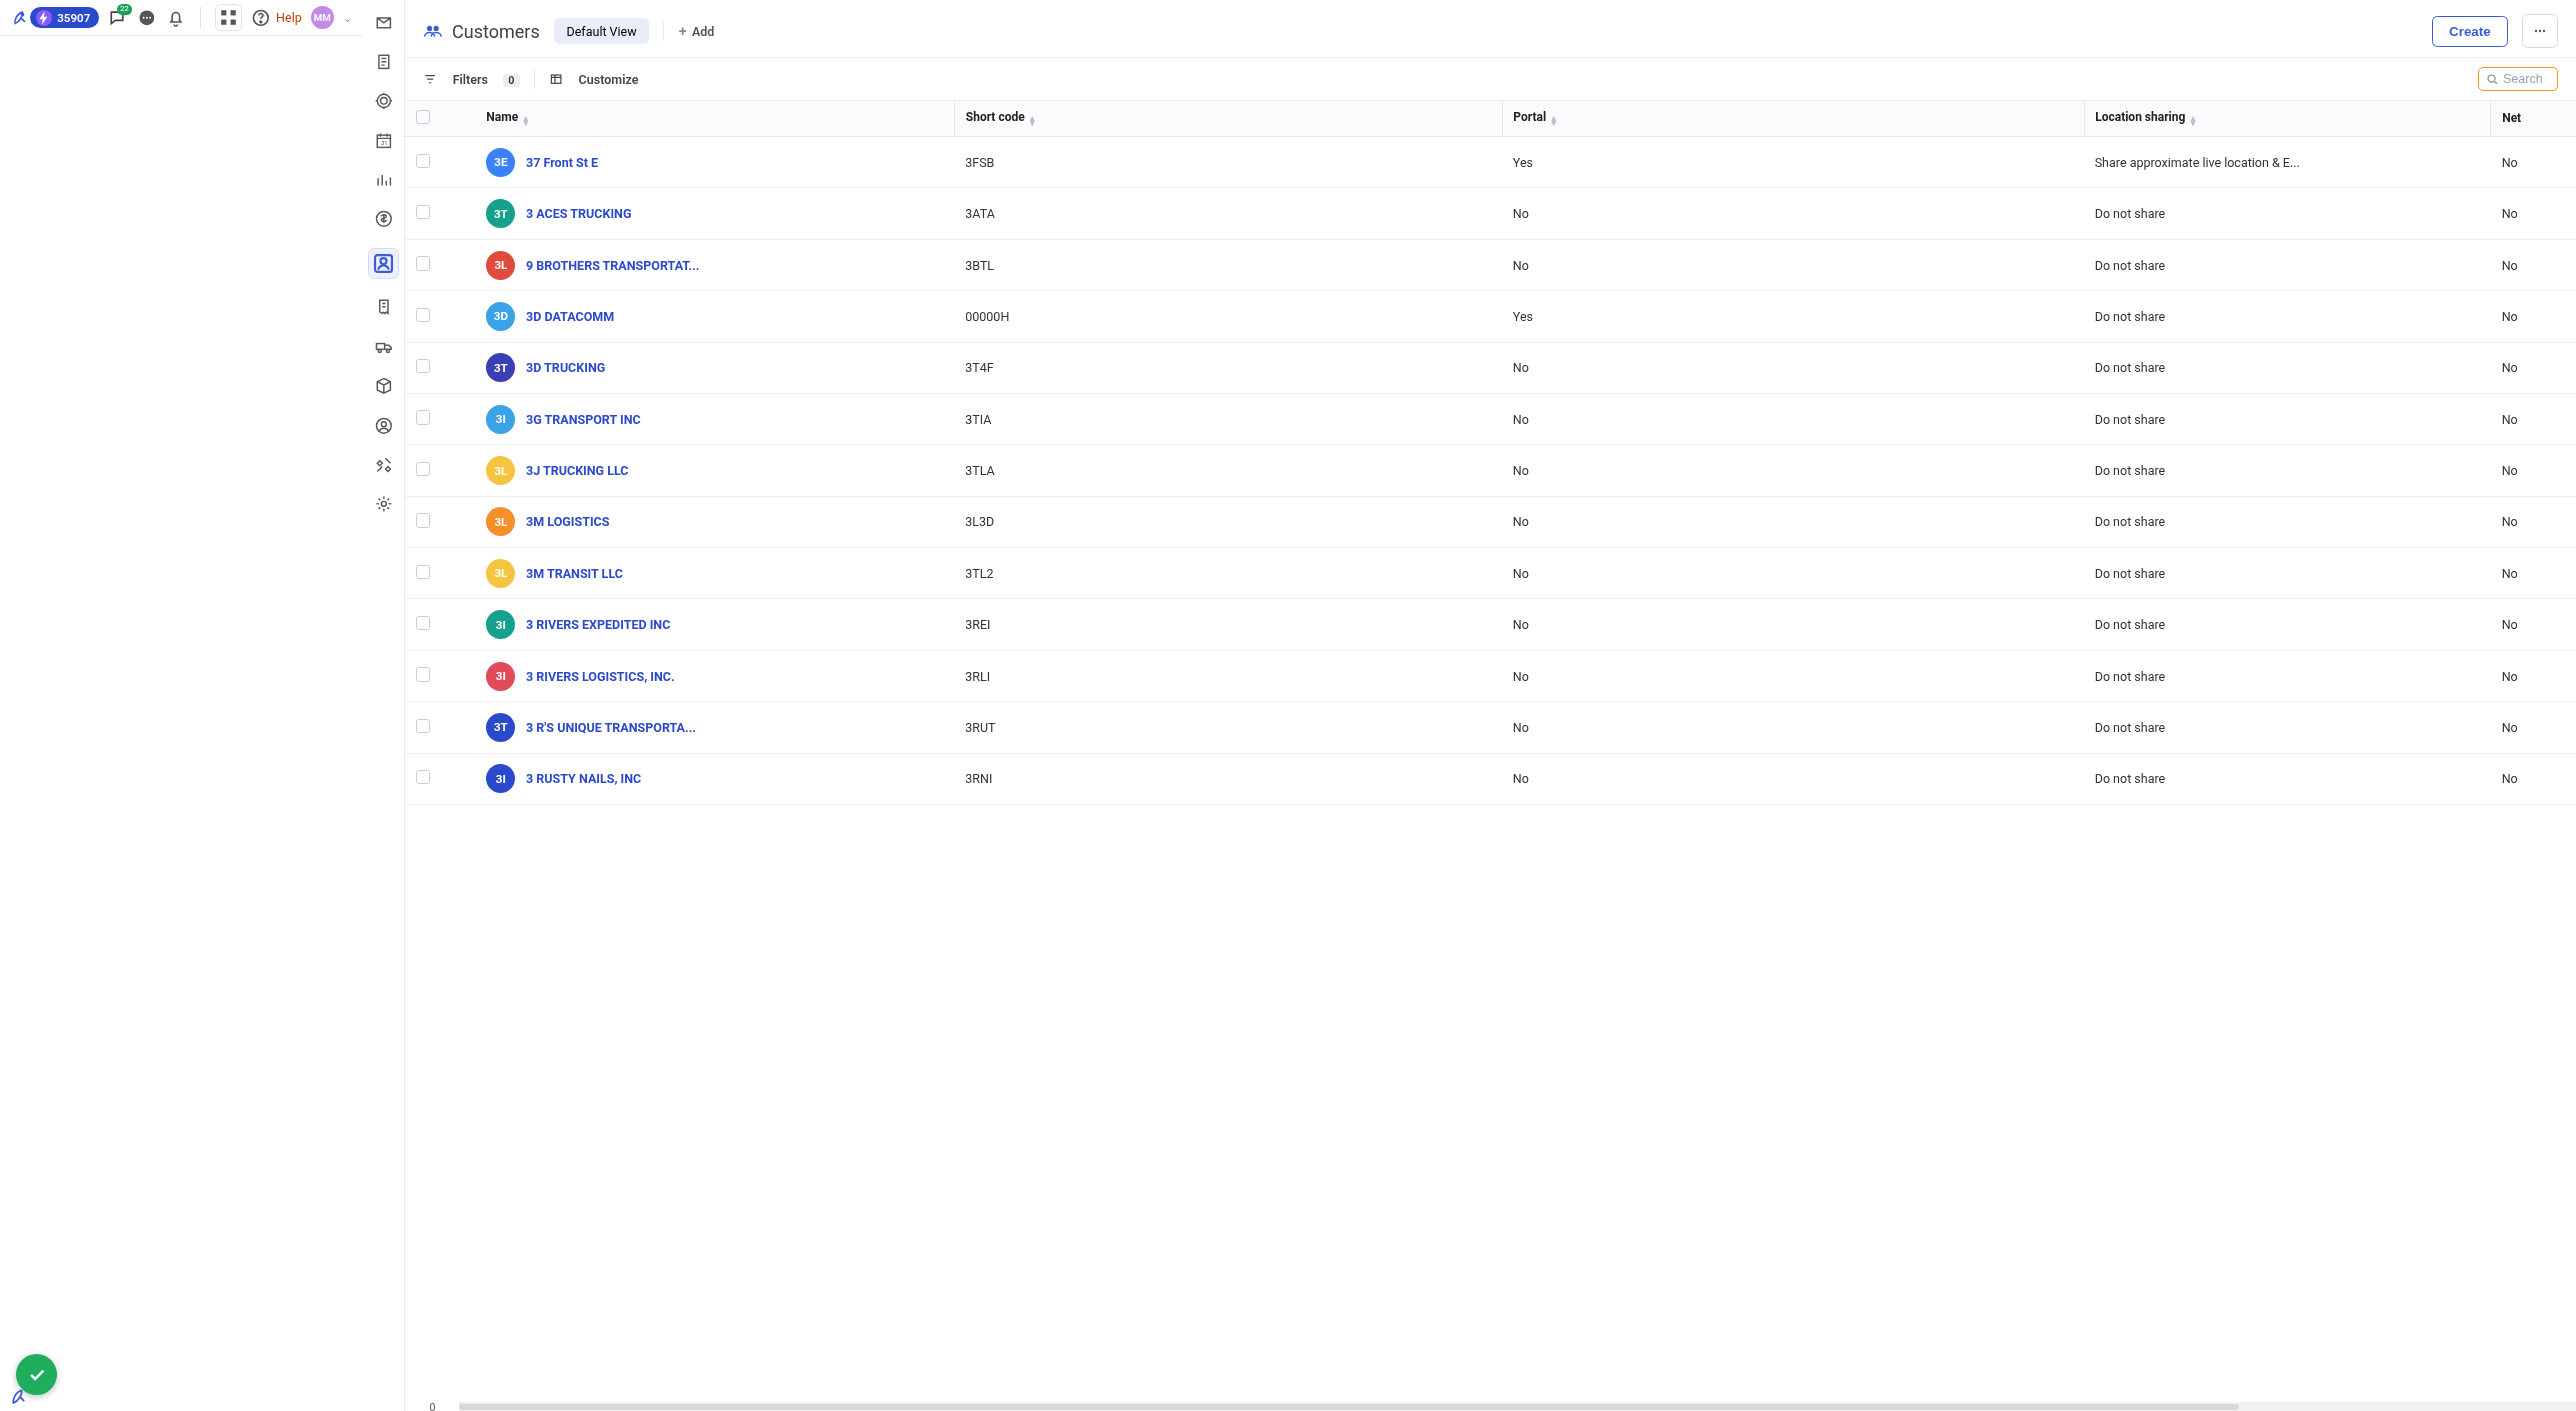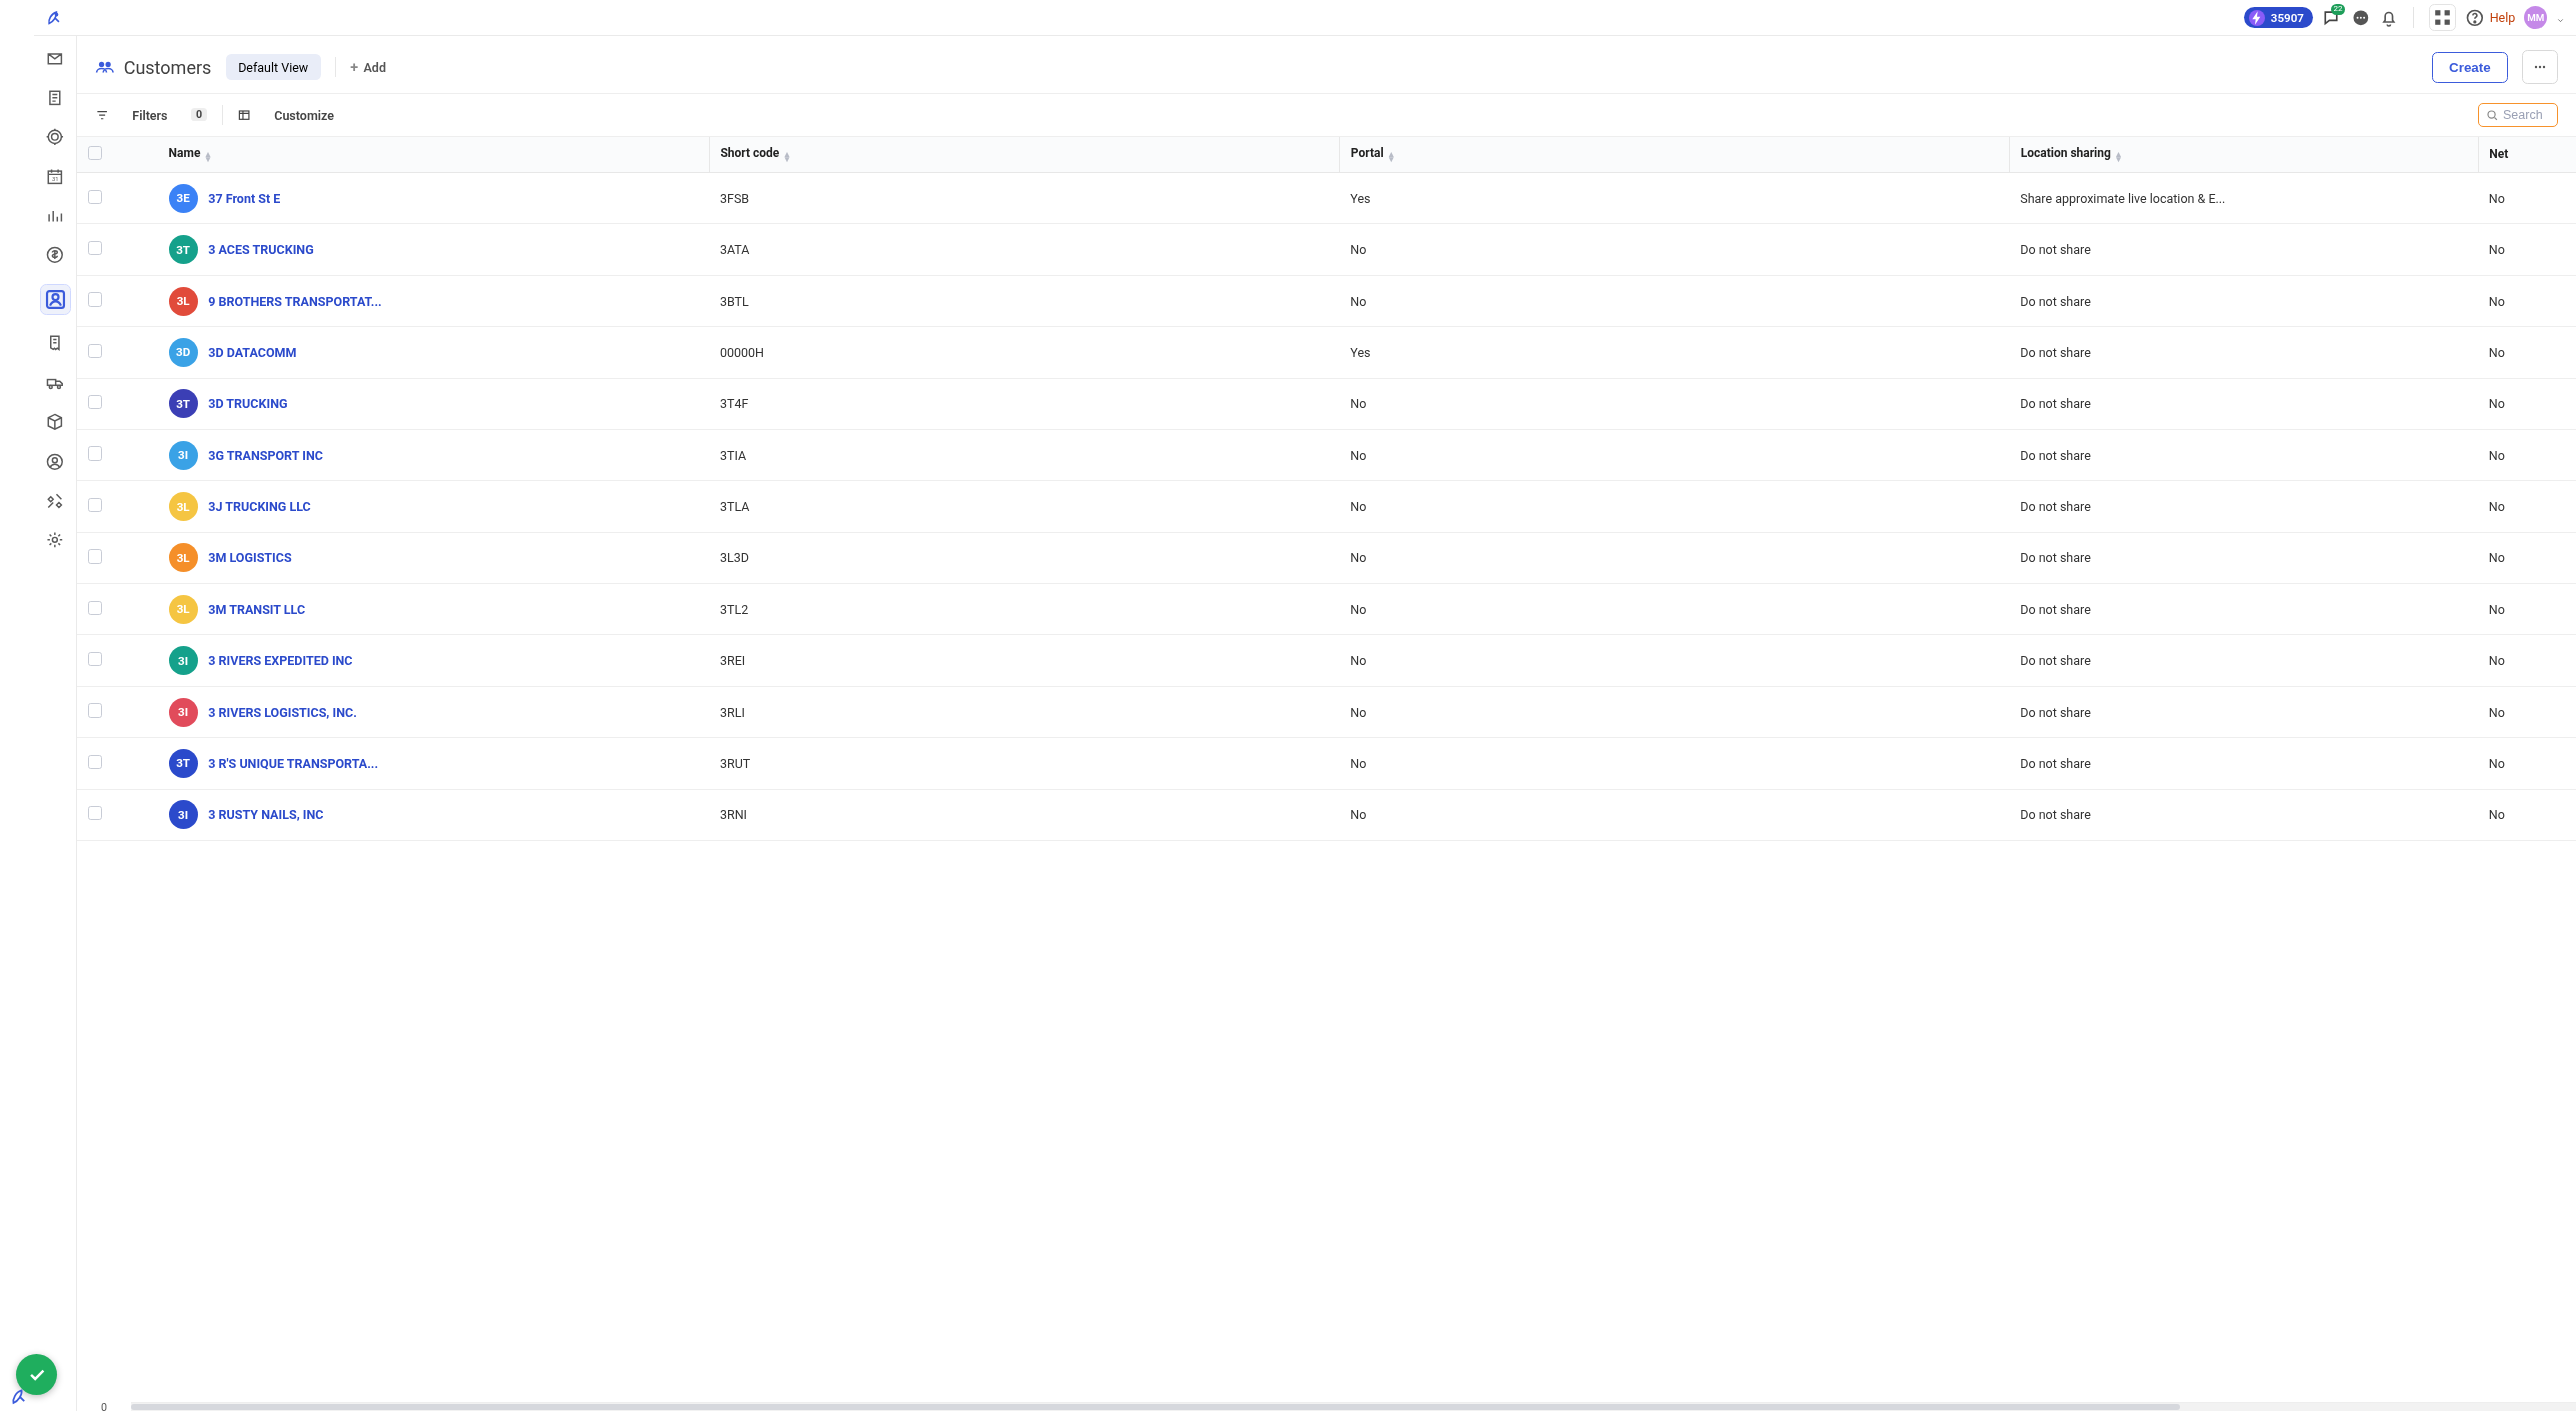--- a/index.html
+++ b/index.html
@@ -5,21 +5,21 @@
 * { box-sizing: border-box; margin: 0; padding: 0; }
 body {
   font-family: -apple-system, BlinkMacSystemFont, "Segoe UI", Roboto, sans-serif;
   font-size: 12.5px;
   color: #333;
   background: #fff;
   width: 2576px;
   height: 1411px;
   transform-origin: top left;
 }
-.app { display: flex; flex-direction: column; height: 100%; margin-left: 34px; }
+.app { display: flex; flex-direction: row; height: 100%; }
 
 
 .topbar {
   height: 36px;
   display: flex;
   align-items: center;
   padding: 0 10.7px;
   border-bottom: 0.9px solid #eaeaea;
 }
 .topbar-left { display: flex; align-items: center; }
@@ -84,21 +84,21 @@
   padding:7.2px 16px;border-radius:5.4px;background:#fff;cursor:pointer;font-size:13.4px;
 }
 .more-btn{
   border:0.9px solid #d9d9d9;border-radius:5.4px;width:36px;height:34px;
   display:flex;align-items:center;justify-content:center;color:#555;cursor:pointer;
 }
 
 .toolbar-row{
   display:flex;align-items:center;padding:9px 18px;gap:14.3px;border-bottom:0.9px solid #eee;
 }
-.filter-btn,.customize-btn{display:flex;align-items:flex-start;gap:23px;color:#444;font-weight:600;cursor:pointer;}
+.filter-btn,.customize-btn{display:flex;align-items:flex-end;gap:15px;color:#444;font-weight:600;cursor:pointer;}
 .count-badge{background:#eee;color:#444;border-radius:3.6px;padding:0 5.4px;font-size:10.7px;font-weight:700;}
 .toolbar-spacer{flex:1;}
 .search-wrap{
   display:flex;align-items:center;gap:4px;
   border:1.8px solid #f7922b;border-radius:5px;padding:3.6px 9px 3.6px 5.4px;min-width:73px;
 }
 .search-wrap .srch-ic{color:#888;width:14.3px;height:14.3px;}
 .search-input{
   border:none;outline:none;font-size:12.5px;color:#333;width:45px;background:transparent;
 }

